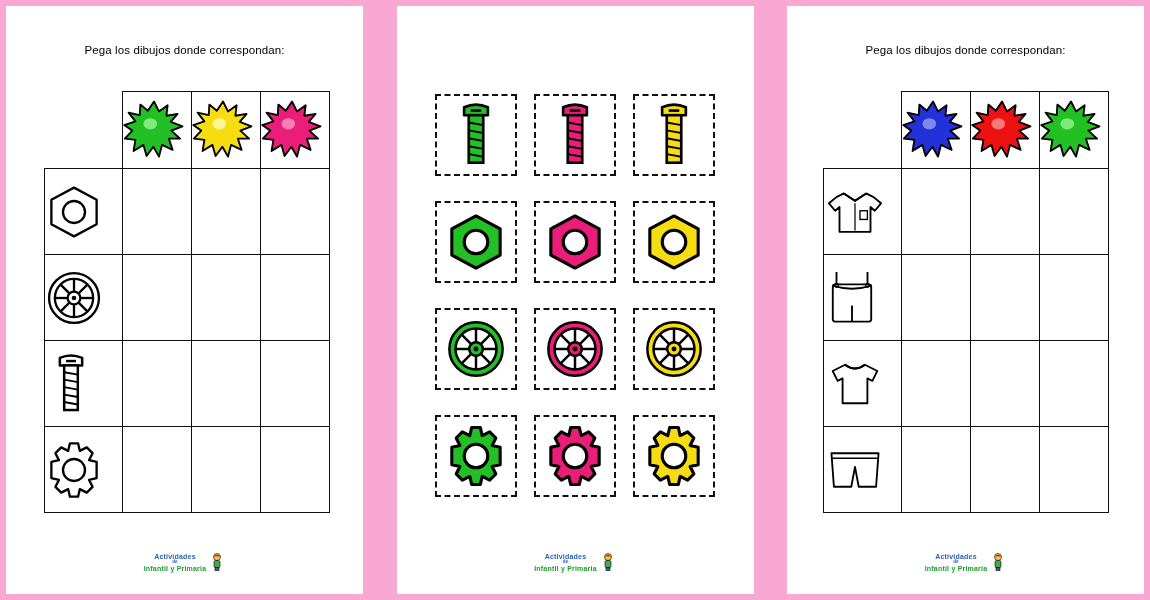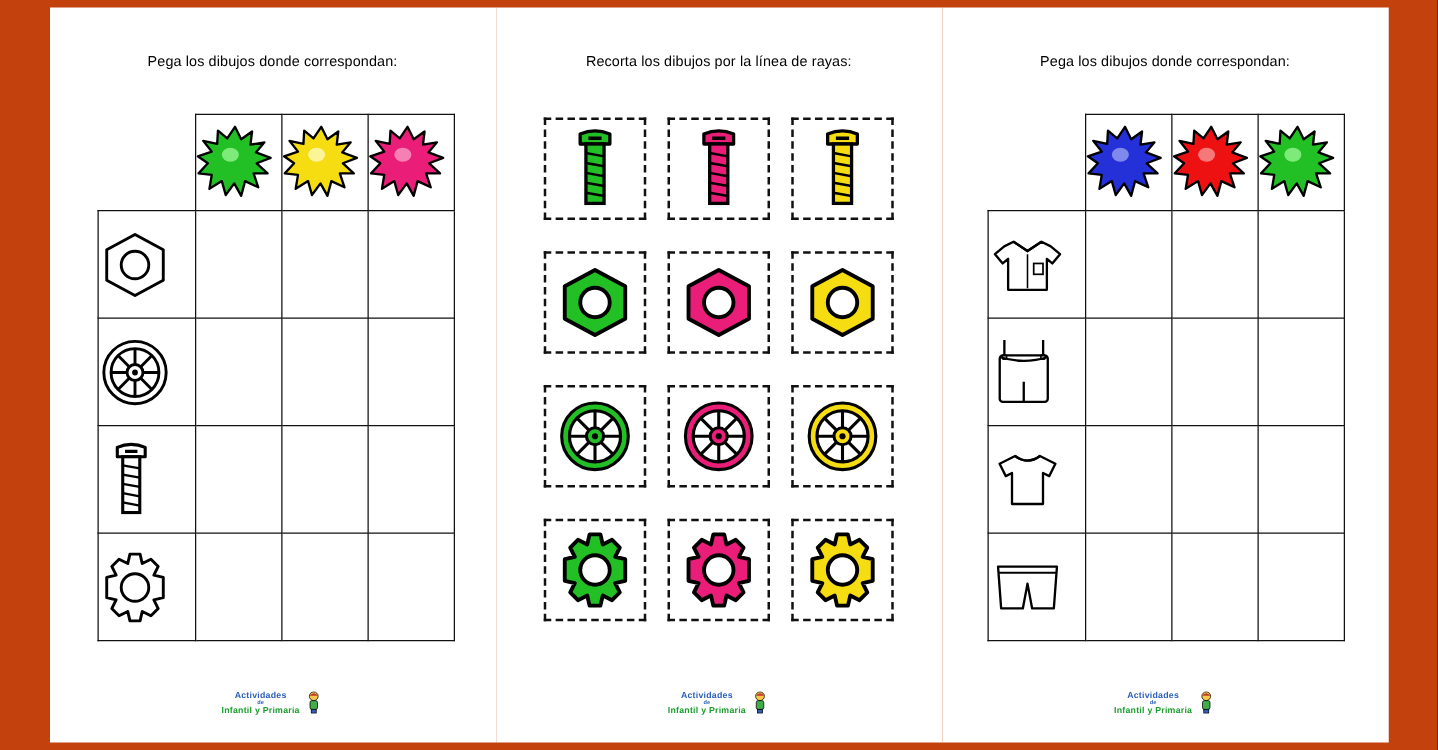--- a/index.html
+++ b/index.html
@@ -10,26 +10,26 @@
   body {
     width: 1150px;
     height: 600px;
     font-family: "Liberation Sans", sans-serif;
     overflow: hidden;
   }
   .workspace {
     position: relative;
     width: 1150px;
     height: 600px;
-    background: #c2410c;
+    background: #f9a8d4;
     display: flex;
     align-items: center;
-    justify-content: center;
+    justify-content: space-between;
     box-sizing: border-box;
-    padding: 0 22px;
+    padding: 0 6px;
   }
   .sheet {
     position: relative;
     width: 357px;
     height: 588px;
     background: #ffffff;
     box-sizing: border-box;
   }
   .sheet-title {
     position: absolute;
@@ -255,21 +255,20 @@
       <svg class="logo-mark" viewBox="0 0 32 36">
         <ellipse cx="16" cy="8" rx="7" ry="7" fill="#f7c948" stroke="#000" stroke-width="1.2"></ellipse>
         <path d="M9 7 Q16 -1 23 7 Z" fill="#c0392b"></path>
         <rect x="10" y="15" width="12" height="14" rx="3" fill="#3fae49" stroke="#000" stroke-width="1.2"></rect>
         <rect x="12" y="29" width="8" height="6" fill="#2b5fb8" stroke="#000" stroke-width="1.2"></rect>
       </svg>
     </div>
   </div>
 
   <div class="sheet" id="sheet-2">
-    <div class="sheet-title">Recorta los dibujos por la línea de rayas:</div>
 
     <div class="cut-area">
 
       <div class="cut-box">
         <svg width="46" height="66" viewBox="0 0 60 100">
           <path d="M12 8 Q30 0 48 8 L48 20 L12 20 Z" fill="#22c024" stroke="#000000" stroke-width="4" stroke-linejoin="round"></path>
           <line x1="22" y1="13" x2="38" y2="13" stroke="#000000" stroke-width="4"></line>
           <rect x="19" y="20" width="22" height="72" fill="#22c024" stroke="#000000" stroke-width="4"></rect>
           <g stroke="#000000" stroke-width="3">
             <line x1="19" y1="31" x2="41" y2="35"></line>

